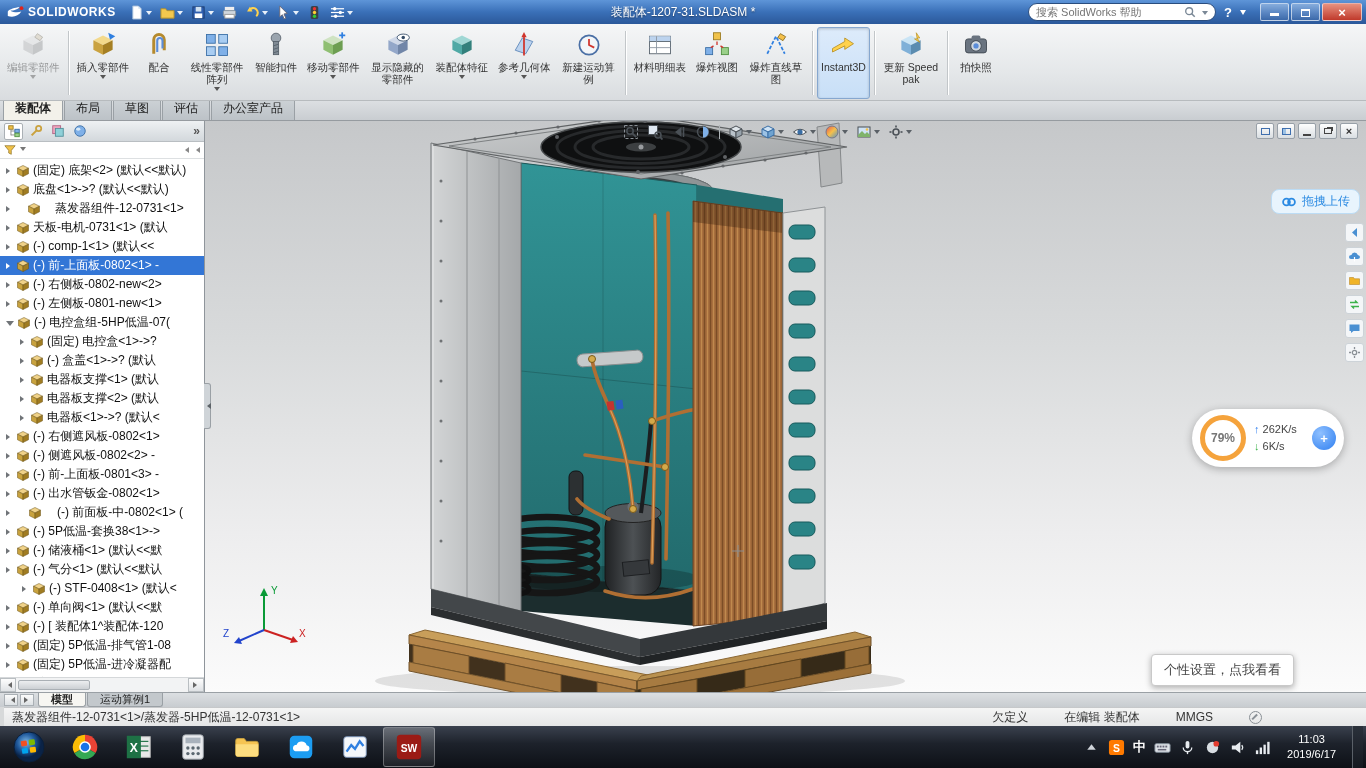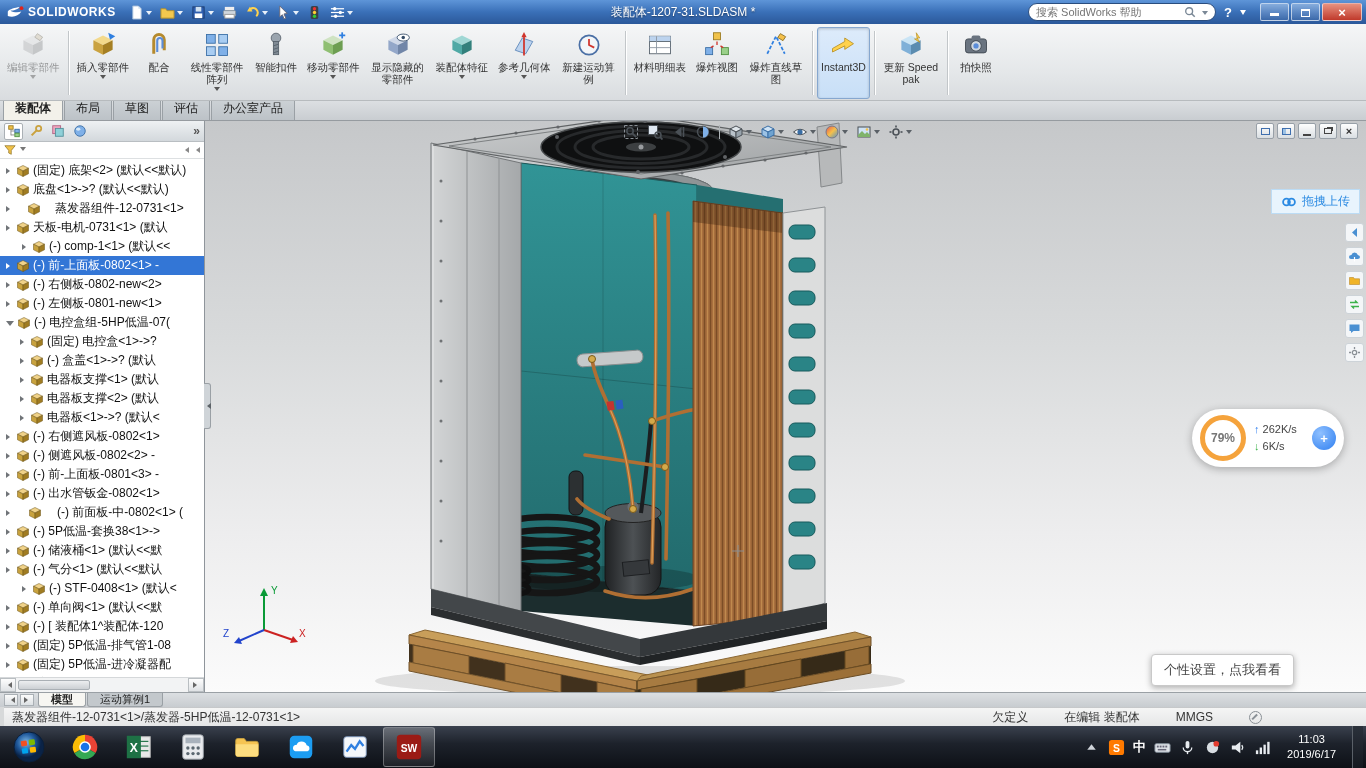--- a/index.html
+++ b/index.html
@@ -83,21 +83,21 @@
 .headsup{position:absolute;top:1px;left:410px;display:flex;align-items:center;gap:8px;padding:2px 8px;z-index:6}
 .hu{display:flex;align-items:center}
 .hu svg{width:16px;height:16px}
 .hucaret{width:0;height:0;border:3px solid transparent;border-top:4px solid #5a6066;margin-left:2px;margin-top:3px}
 .husep{width:1px;height:14px;background:#aeb3b7}
 .doc-controls{position:absolute;top:2px;right:8px;display:flex;gap:3px;z-index:6}
 .wbtn{width:18px;height:16px;border:1px solid #98a0a8;background:linear-gradient(#fefefe,#d9dee2);display:flex;align-items:center;justify-content:center;border-radius:2px}
 .triad{position:absolute;left:14px;bottom:44px;width:90px;height:66px;z-index:5}
 
 
-.netdisk-banner{position:absolute;top:68px;right:6px;height:25px;display:flex;align-items:center;gap:5px;background:#e8f4fd;border:1px solid #bcdcf5;border-radius:0;padding:0 9px;z-index:8}
+.netdisk-banner{position:absolute;top:68px;right:6px;height:25px;display:flex;align-items:center;gap:5px;background:#e8f4fd;border:1px solid #bcdcf5;border-radius:8px;padding:0 9px;z-index:8}
 .netdisk-banner svg{width:16px;height:16px}
 .netdisk-label{font-size:12px;color:#2b8ae2}
 .dock{position:absolute;top:102px;right:2px;display:flex;flex-direction:column;gap:5px;z-index:8}
 .dock-item{width:19px;height:19px;background:#f4f6f8;border:1px solid #cdd3d8;border-radius:3px;display:flex;align-items:center;justify-content:center}
 .dock-item svg{width:13px;height:13px}
 .speed-widget{position:absolute;top:288px;right:22px;width:152px;height:58px;background:#fff;border-radius:29px;box-shadow:0 2px 8px rgba(0,0,0,.28);display:flex;align-items:center;padding:0 8px;gap:8px;z-index:8}
 .ring{width:46px;height:46px;border-radius:50%;border:5px solid #f5a33c;display:flex;align-items:center;justify-content:center;font-size:12px;font-weight:bold;color:#777;background:#fff;flex:none}
 .speeds{font-size:11px;color:#444;line-height:1.55;white-space:nowrap}
 .up-arrow{color:#2f7ff0;font-weight:bold}
 .down-arrow{color:#3cb24a;font-weight:bold}
@@ -472,21 +472,21 @@
           </div>
           <div class="trow" style="padding-left: 4px;">
             <span class="tri"></span>
             <span class="ticon"><svg viewBox="0 0 14 14">
                 <polygon points="7,1.5 12.5,4.2 7,7 1.5,4.2" fill="#f0d289" stroke="#6b5316" stroke-width=".5"></polygon>
                 <polygon points="1.5,4.2 7,7 7,12.5 1.5,9.8" fill="#c8a23e" stroke="#6b5316" stroke-width=".5"></polygon>
                 <polygon points="12.5,4.2 7,7 7,12.5 12.5,9.8" fill="#a07c22" stroke="#6b5316" stroke-width=".5"></polygon>
               </svg></span>
             <span class="tlabel">天板-电机-0731&lt;1&gt; (默认</span>
           </div>
-          <div class="trow" style="padding-left: 20px;">
+          <div class="trow" style="padding-left: 4px;">
             <span class="tri"></span>
             <span class="ticon"><svg viewBox="0 0 14 14">
                 <polygon points="7,1.5 12.5,4.2 7,7 1.5,4.2" fill="#f0d289" stroke="#6b5316" stroke-width=".5"></polygon>
                 <polygon points="1.5,4.2 7,7 7,12.5 1.5,9.8" fill="#c8a23e" stroke="#6b5316" stroke-width=".5"></polygon>
                 <polygon points="12.5,4.2 7,7 7,12.5 12.5,9.8" fill="#a07c22" stroke="#6b5316" stroke-width=".5"></polygon>
               </svg></span>
             <span class="tlabel">(-) comp-1&lt;1&gt; (默认&lt;&lt;</span>
           </div>
           <div class="trow sel" style="padding-left: 4px;">
             <span class="tri"></span>

